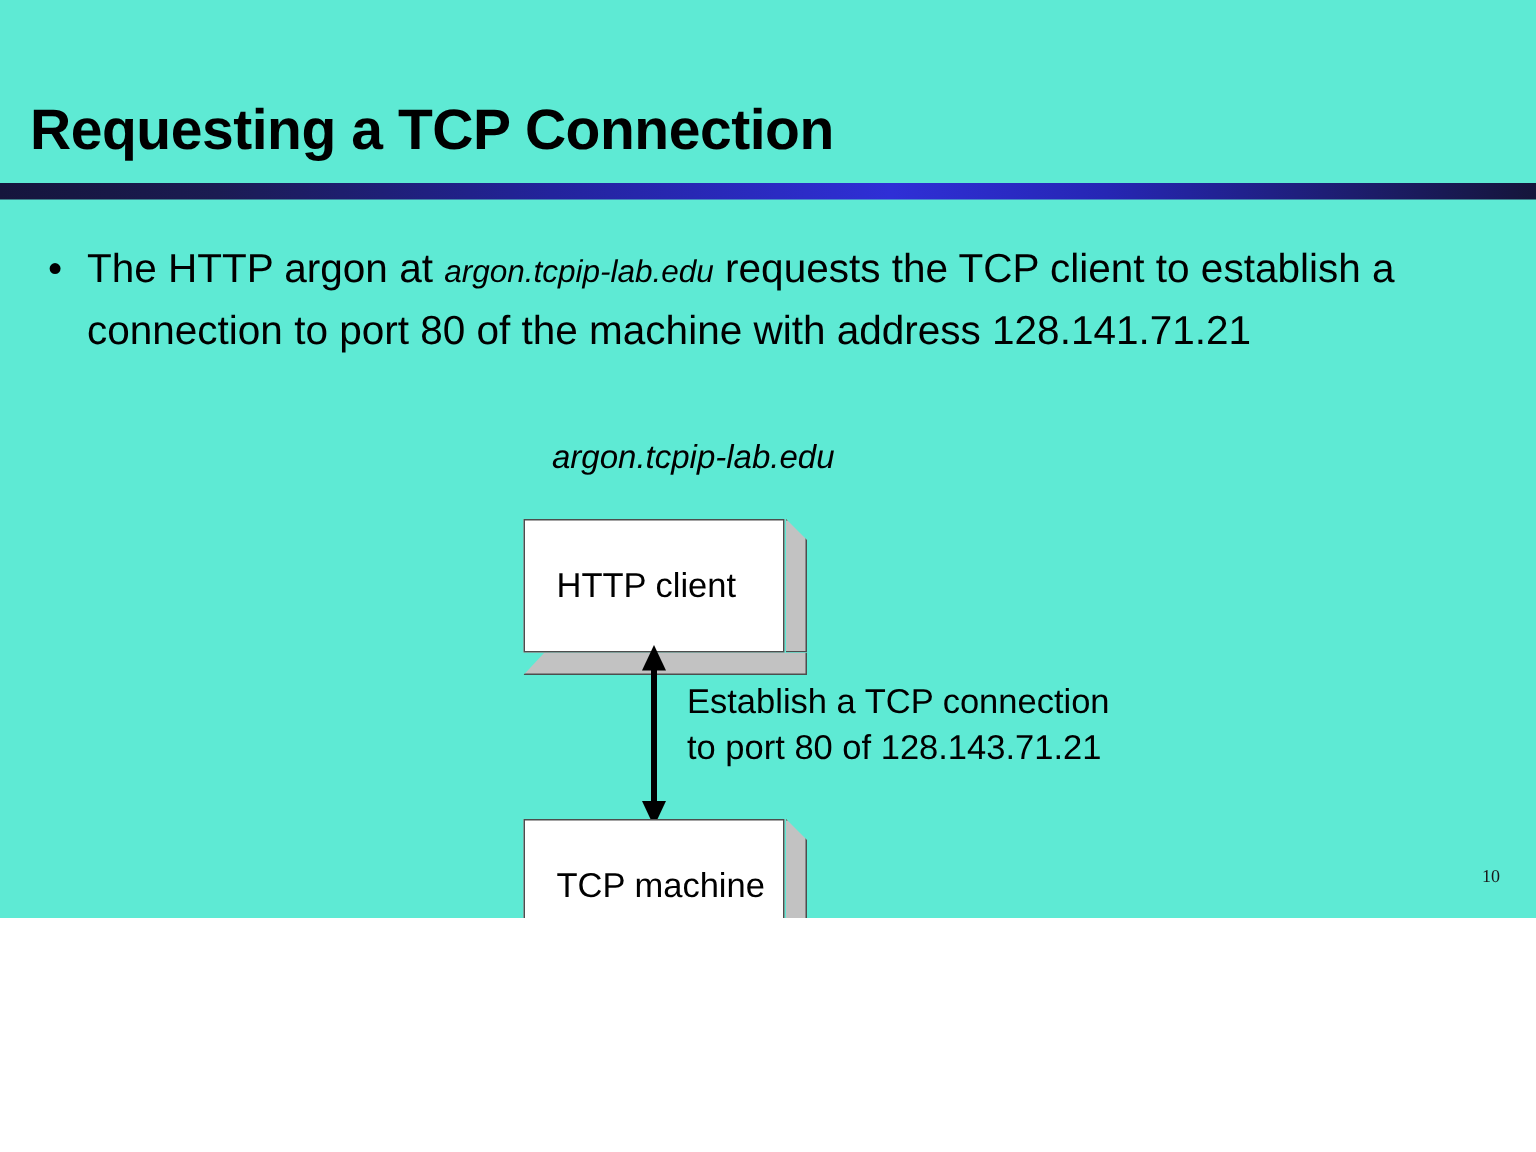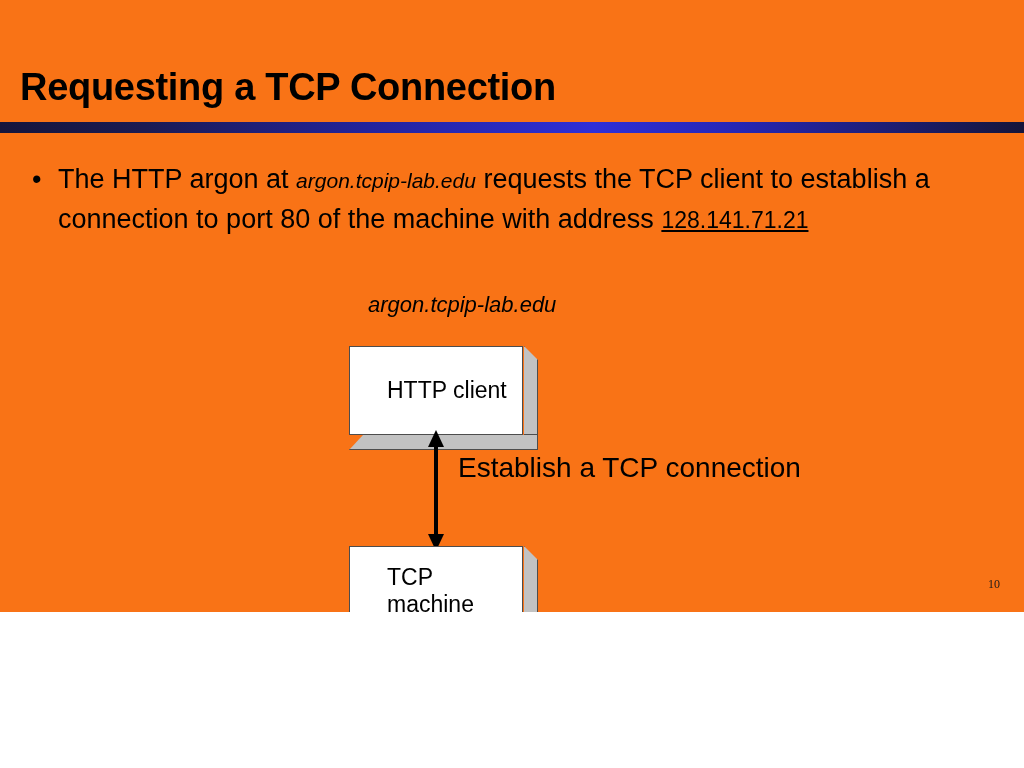--- a/index.html
+++ b/index.html
@@ -9,21 +9,21 @@
   }
   body {
     font-family: "Liberation Sans", sans-serif;
     color: #000000;
   }
 
   #slide {
     position: relative;
     width: 1024px;
     height: 612px;
-    background: #f97316;
+    background: #5eead4;
     overflow: hidden;
   }
 
   
   #slide-title {
     position: absolute;
     left: 20px;
     top: 40px;
     width: 980px;
     font-size: 38px;
@@ -74,22 +74,21 @@
   .bullet-text {
     flex: 1 1 auto;
     font-size: 27px;
     line-height: 39px;
   }
   .host-inline {
     font-style: italic;
     font-size: 21px;
   }
   .ip-inline {
-    font-size: 23px;
-    text-decoration: underline;
+    font-size: 27px;
   }
 
   
   #diagram {
     position: absolute;
     left: 330px;
     top: 292px;
     width: 560px;
     height: 370px;
   }
@@ -145,21 +144,21 @@
   }
   .box3d .label {
     position: absolute;
     left: 0;
     top: 0;
     width: 174px;
     height: 89px;
     display: flex;
     align-items: center;
     justify-content: flex-start;
-    padding-left: 38px;
+    padding-left: 22px;
     box-sizing: border-box;
     font-size: 23px;
     color: #000000;
   }
 
   #box-http { left: 19px; top: 54px; }
   #box-tcp  { left: 19px; top: 254px; }
 
   
   #tcp-arrow {
@@ -167,21 +166,21 @@
     left: 95px;
     top: 138px;
     width: 22px;
     height: 121px;
   }
 
   #arrow-label {
     position: absolute;
     left: 128px;
     top: 160px;
-    font-size: 28px;
+    font-size: 23px;
     line-height: 31px;
     white-space: nowrap;
   }
 
   
   #page-number {
     position: absolute;
     right: 24px;
     bottom: 20px;
     font-family: "Liberation Serif", serif;
@@ -217,20 +216,21 @@
     </div>
 
     <svg id="tcp-arrow" viewBox="0 0 22 121">
       <line x1="11" y1="14" x2="11" y2="107" stroke="#000000" stroke-width="4"></line>
       <polygon points="11,0 3,17 19,17" fill="#000000"></polygon>
       <polygon points="11,121 3,104 19,104" fill="#000000"></polygon>
     </svg>
 
     <div id="arrow-label">
       <div>Establish a TCP connection</div>
+      <div>to port 80 of 128.143.71.21</div>
     </div>
 
     <div class="box3d" id="box-tcp">
       <div class="side"></div>
       <div class="bottom"></div>
       <div class="face"></div>
       <div class="label">TCP machine</div>
     </div>
 
   </div>

